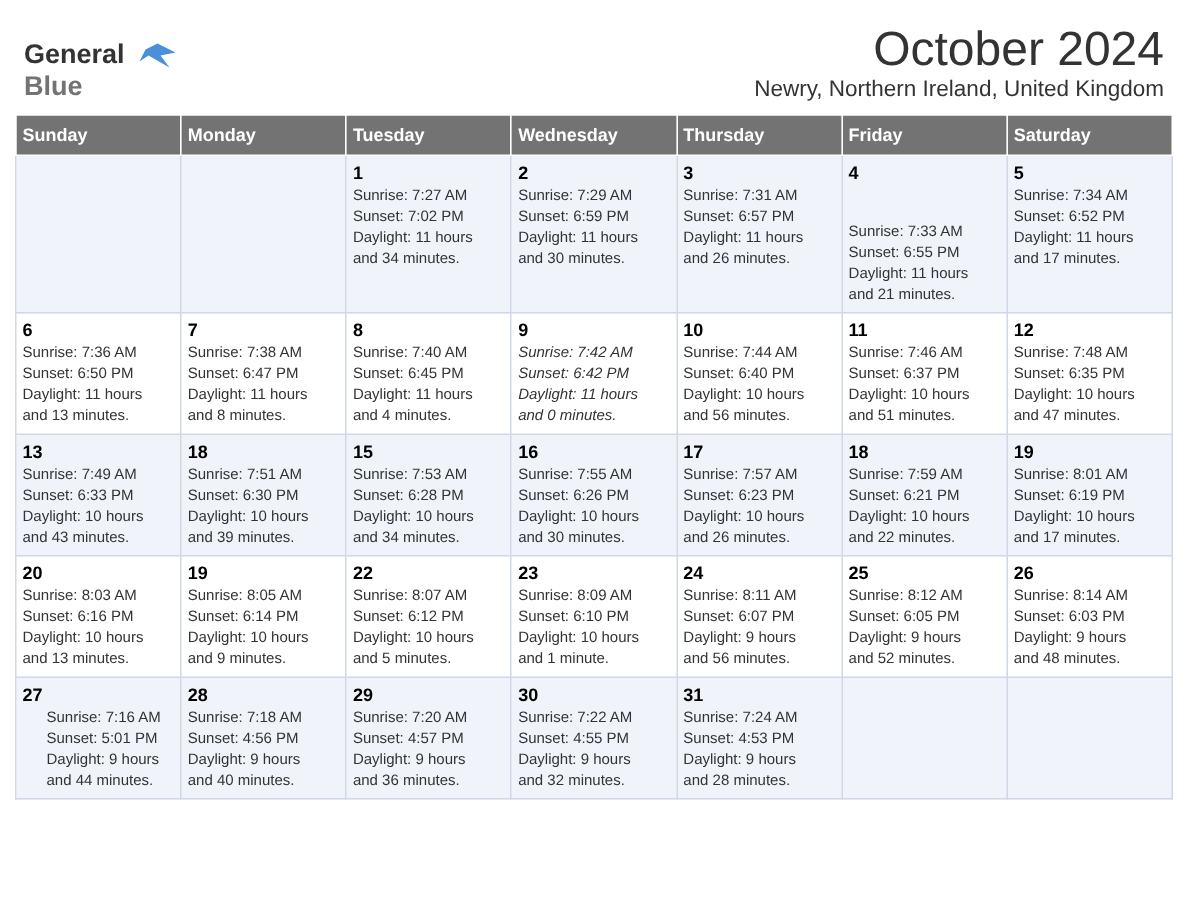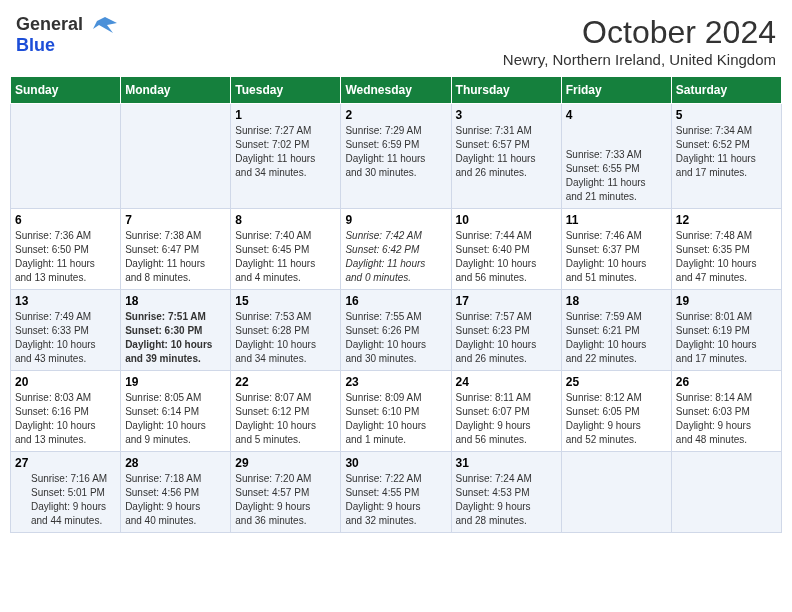--- a/index.html
+++ b/index.html
@@ -6,38 +6,38 @@
     body {
       font-family: Arial, sans-serif;
       background: #fff;
       width: 792px;
       min-height: 612px;
       padding: 10px;
     }
     .header {
       display: flex;
       justify-content: space-between;
-      align-items: flex-start;
+      align-items: flex-end;
       margin-bottom: 4px;
       padding: 4px 6px;
     }
     .logo {
       display: flex;
       flex-direction: column;
       align-items: flex-start;
     }
     .logo-text-general {
       font-size: 18px;
       font-weight: bold;
       color: #333;
     }
     .logo-text-blue {
       font-size: 18px;
       font-weight: bold;
-      color: #1d4ed8;
+      color: #737373;
     }
     .logo-icon {
       width: 32px;
       height: 20px;
       display: inline-block;
     }
     .logo-row {
       display: flex;
       align-items: center;
       gap: 2px;
@@ -53,21 +53,21 @@
     .location {
       font-size: 15px;
       color: #333;
     }
     table {
       width: 100%;
       border-collapse: collapse;
       font-size: 11px;
     }
     thead tr th {
-      background-color: #15803d;
+      background-color: #737373;
       color: #fff;
       padding: 6px 4px;
       text-align: left;
       font-size: 12px;
       font-weight: bold;
       border: 1px solid #fff;
     }
     tbody tr td {
       border: 1px solid #d0d8e8;
       vertical-align: top;
@@ -223,21 +223,21 @@
       <tr>
         <td>
           <span class="day-num">13</span>
           <div class="day-info" style="white-space: pre-line;">Sunrise: 7:49 AM
 Sunset: 6:33 PM
 Daylight: 10 hours
 and 43 minutes.</div>
         </td>
         <td>
           <span class="day-num">18</span>
-          <div class="day-info" style="white-space: pre-line; font-weight: bold;">Sunrise: 7:51 AM
+          <div class="day-info" style="white-space: pre-line;">Sunrise: 7:51 AM
 Sunset: 6:30 PM
 Daylight: 10 hours
 and 39 minutes.</div>
         </td>
         <td>
           <span class="day-num">15</span>
           <div class="day-info" style="white-space: pre-line;">Sunrise: 7:53 AM
 Sunset: 6:28 PM
 Daylight: 10 hours
 and 34 minutes.</div>

